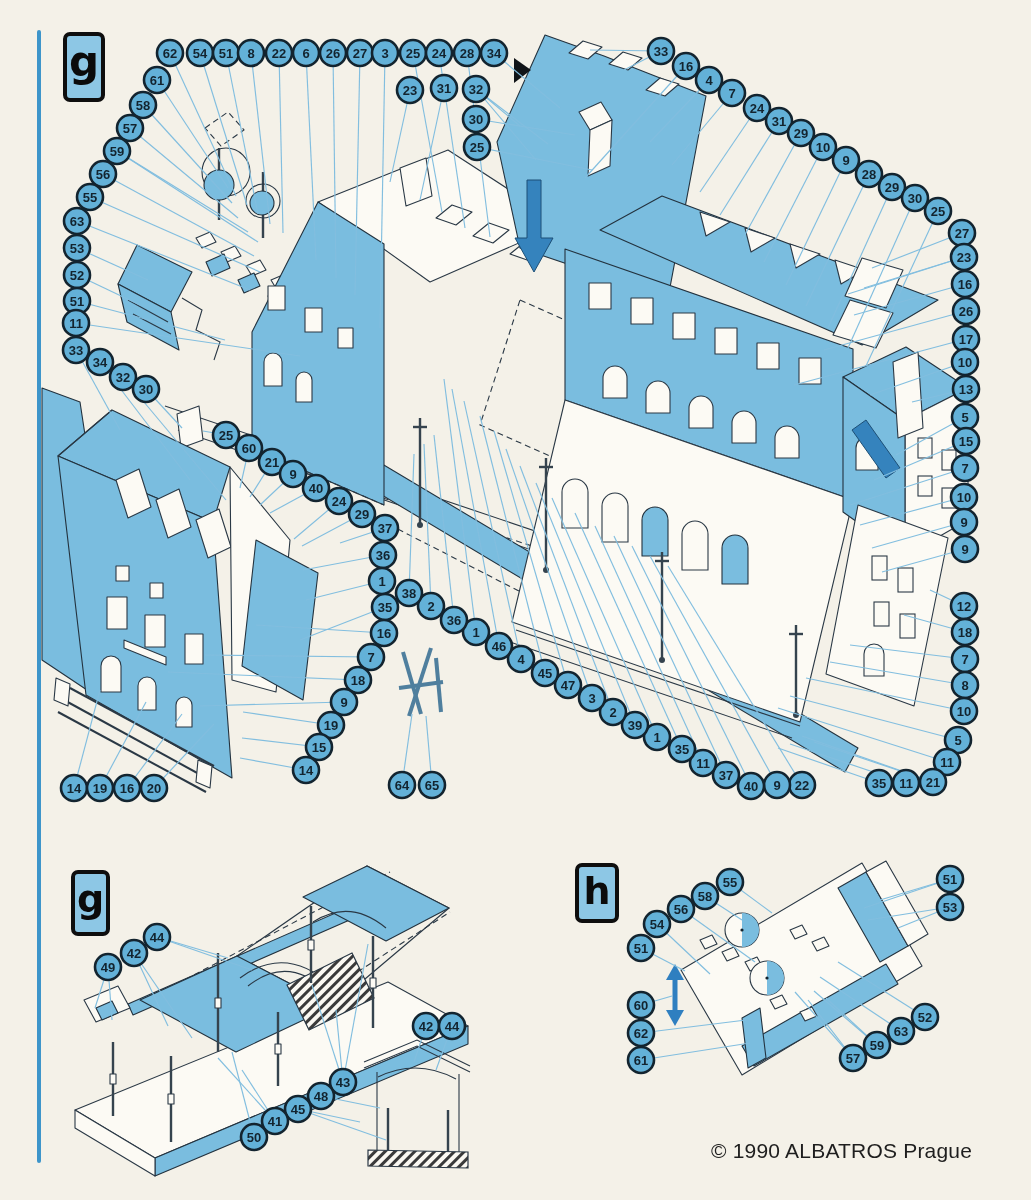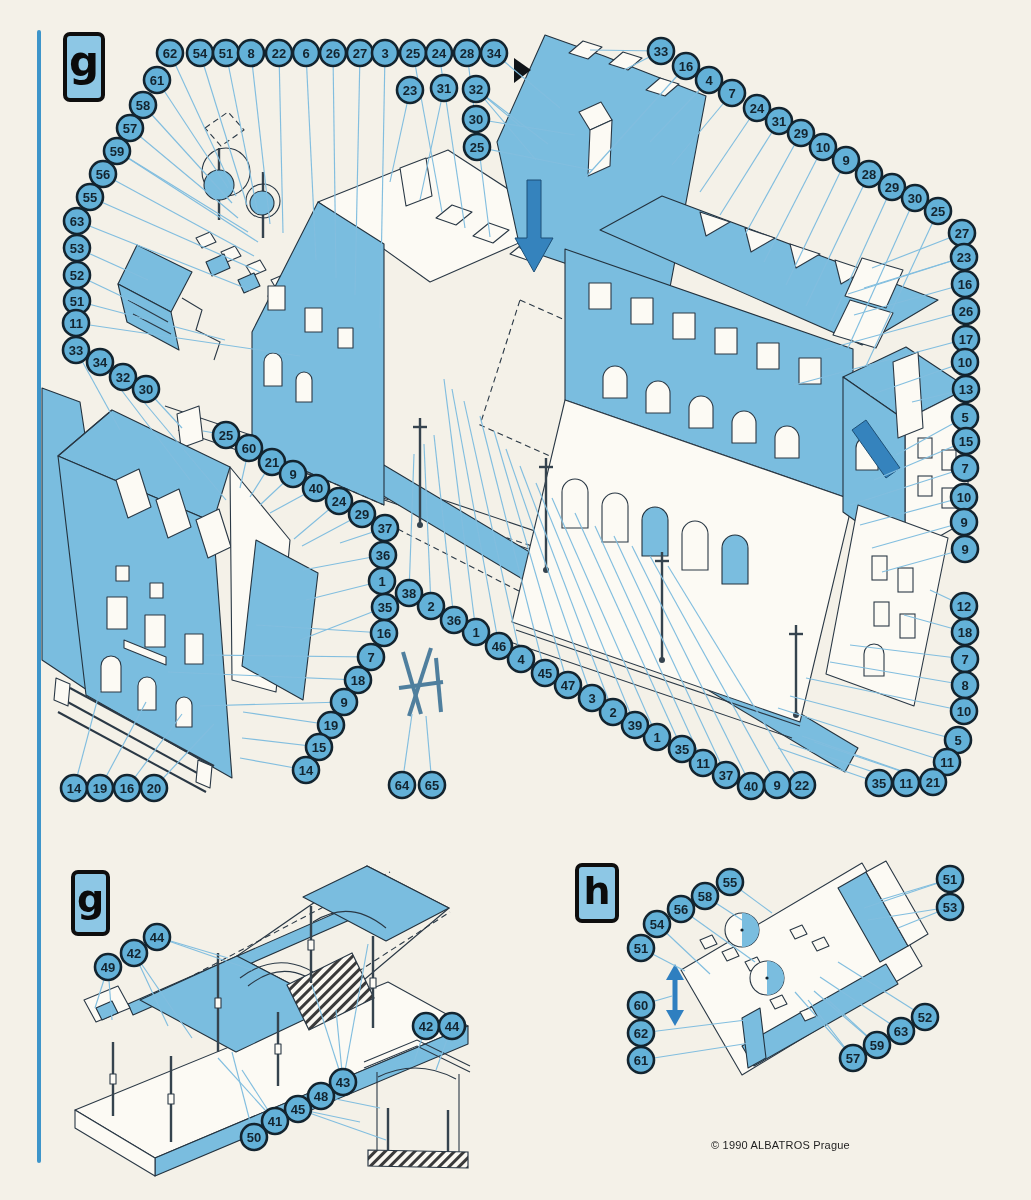--- a/index.html
+++ b/index.html
@@ -5,21 +5,21 @@
   html,body{margin:0;padding:0;background:#e8e5dc;}
   .page{position:relative;width:1031px;height:1200px;background:#f4f1e8;overflow:hidden;
         font-family:"Liberation Sans",sans-serif;}
   .vrule{position:absolute;left:37px;top:30px;width:4px;height:1133px;background:#3d95ca;border-radius:2px;}
   .plate{position:absolute;display:flex;align-items:center;justify-content:center;
          background:#8dc7e5;border:4px solid #0e0e0e;border-radius:7px;
          font-family:"DejaVu Sans",sans-serif;font-weight:700;color:#0b0b0b;}
   #label-main{left:63px;top:32px;width:34px;height:52px;font-size:42px;line-height:1;padding-bottom:10px;}
   #label-canopy{left:71px;top:870px;width:31px;height:49px;font-size:38px;padding-bottom:9px;}
   #label-detail{left:575px;top:863px;width:36px;height:48px;font-size:38px;padding-bottom:4px;}
-  .copyright{position:absolute;left:711px;top:1139px;font-size:11px;color:#1e1e1e;letter-spacing:.2px;}
+  .copyright{position:absolute;left:711px;top:1139px;font-size:21px;color:#1e1e1e;letter-spacing:.2px;}
   svg{position:absolute;left:0;top:0;}
   .blue{fill:#7abddf;stroke:#23323e;stroke-width:1.1;stroke-linejoin:round;}
   .darkblue{fill:#3583bd;stroke:#1d4f76;stroke-width:1;}
   .wline{fill:#fcfaf4;stroke:#2a3845;stroke-width:1.1;stroke-linejoin:round;}
   .oline{fill:none;stroke:#2a3845;stroke-width:1.1;}
   .sw2{stroke-width:2;}
   .dash{stroke-dasharray:6 4;}
   .lead{stroke:#82bedf;stroke-width:1.15;fill:none;}
   .dot{fill:#63b1d8;stroke:#13242f;stroke-width:2.6;}
   .dotnum{font:700 13px "Liberation Sans",sans-serif;fill:#13242f;text-anchor:middle;}

